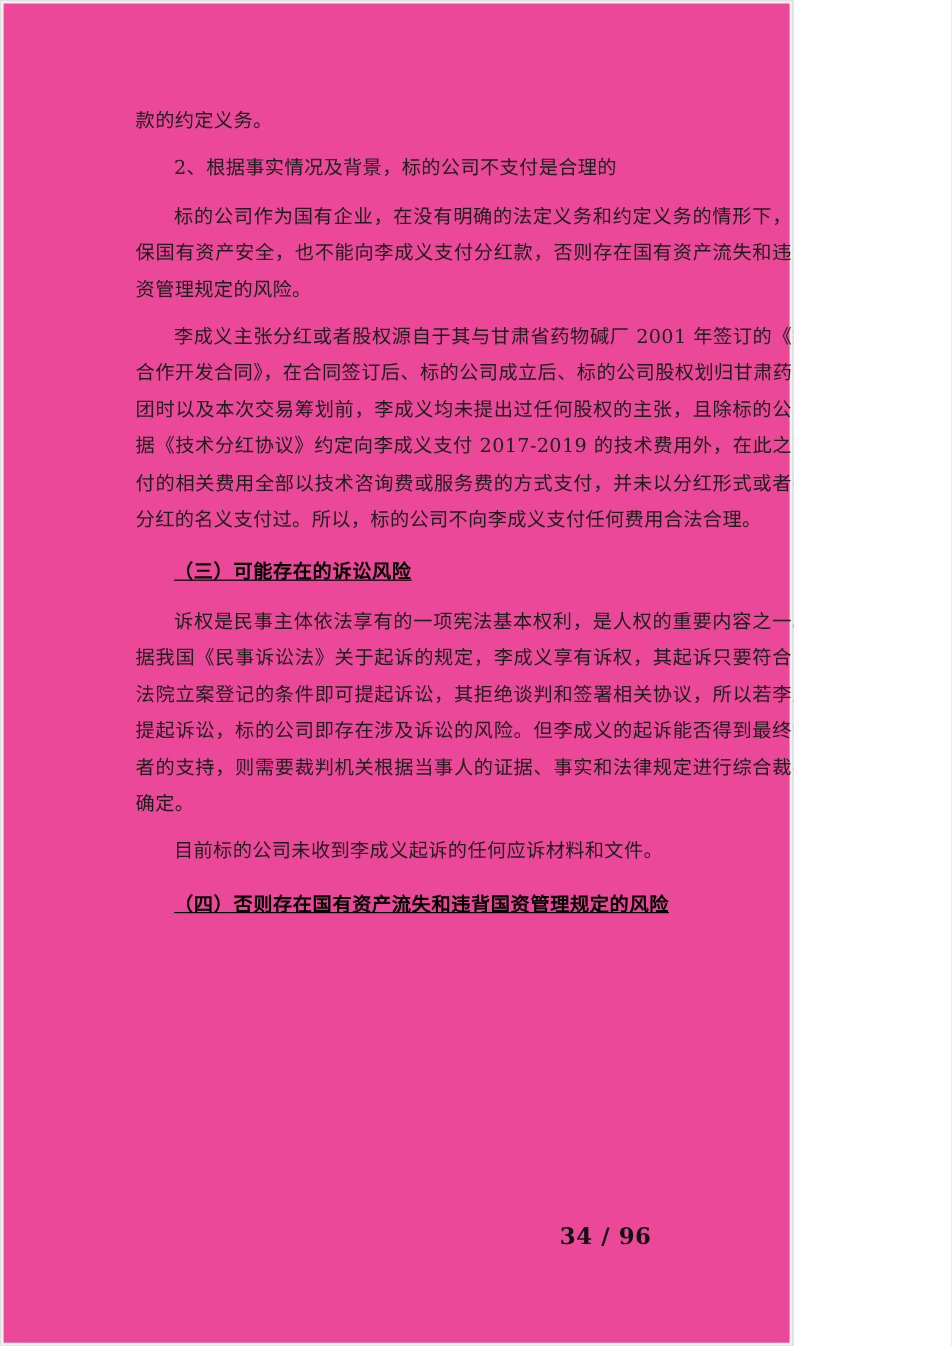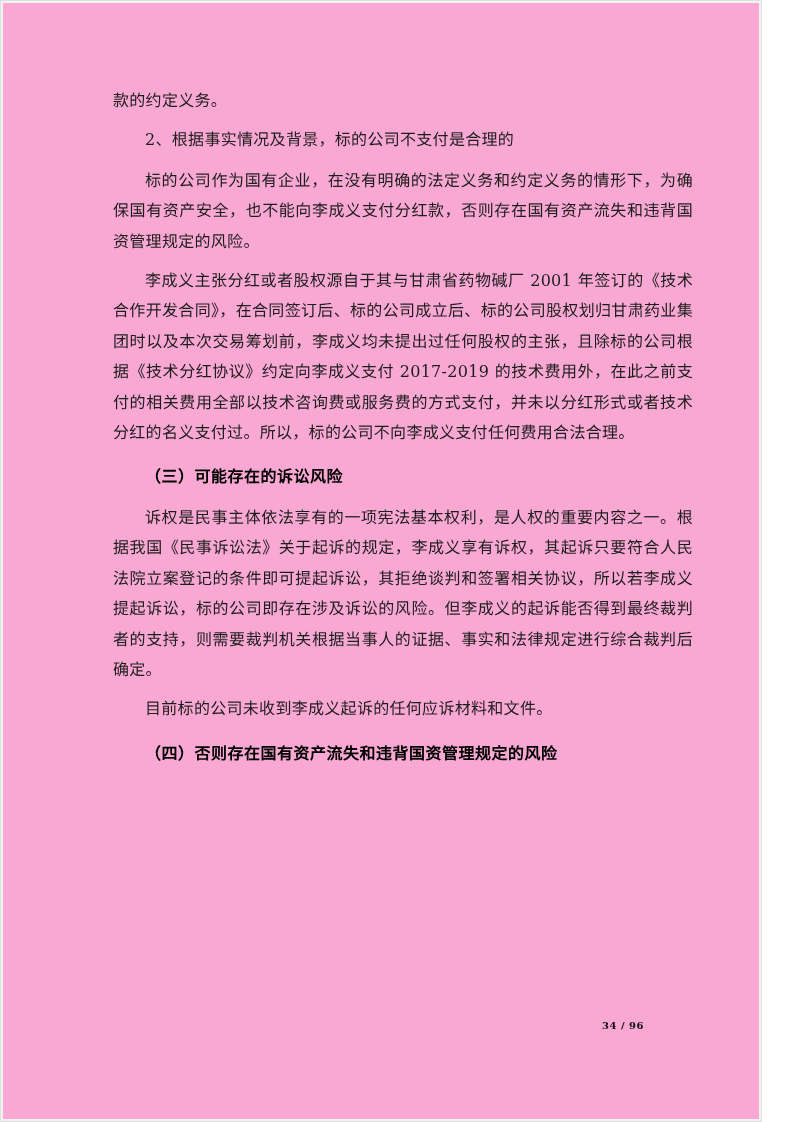--- a/index.html
+++ b/index.html
@@ -3,23 +3,23 @@
 <meta charset="utf-8">
 <title>Document Page</title>
 <style>
   html, body {
     margin: 0;
     padding: 0;
     background: #ffffff;
   }
   .page {
     position: relative;
-    width: 762px;
+    width: 661px;
     height: 1122px;
-    background: #f9a8d4;
+    background: #ec4899;
     box-shadow: inset 0 0 0 1px #e0e0e0, inset 0 0 0 3px #f2f2f2;
     overflow: hidden;
     font-family: "DejaVu Serif", "Liberation Serif", serif;
     color: #1d1d1d;
   }
   .content {
     position: absolute;
     left: 113px;
     top: 86px;
     width: 580px;
@@ -40,26 +40,27 @@
   p.para-subheading {
     text-indent: 2em;
     margin: 4px 0 10px 0;
   }
   p.para-heading-bold {
     text-indent: 2em;
     font-weight: bold;
     color: #000000;
     margin: 14px 0 10px 0;
     letter-spacing: 0.5px;
+    text-decoration: underline;
   }
   .page-footer {
     position: absolute;
     top: 1020px;
     right: 118px;
-    font-size: 10px;
+    font-size: 19px;
     font-weight: bold;
     color: #111111;
     letter-spacing: 0.5px;
     font-family: "DejaVu Serif", "Liberation Serif", serif;
   }
 </style>
 </head>
 <body>
 
 <div class="page">

